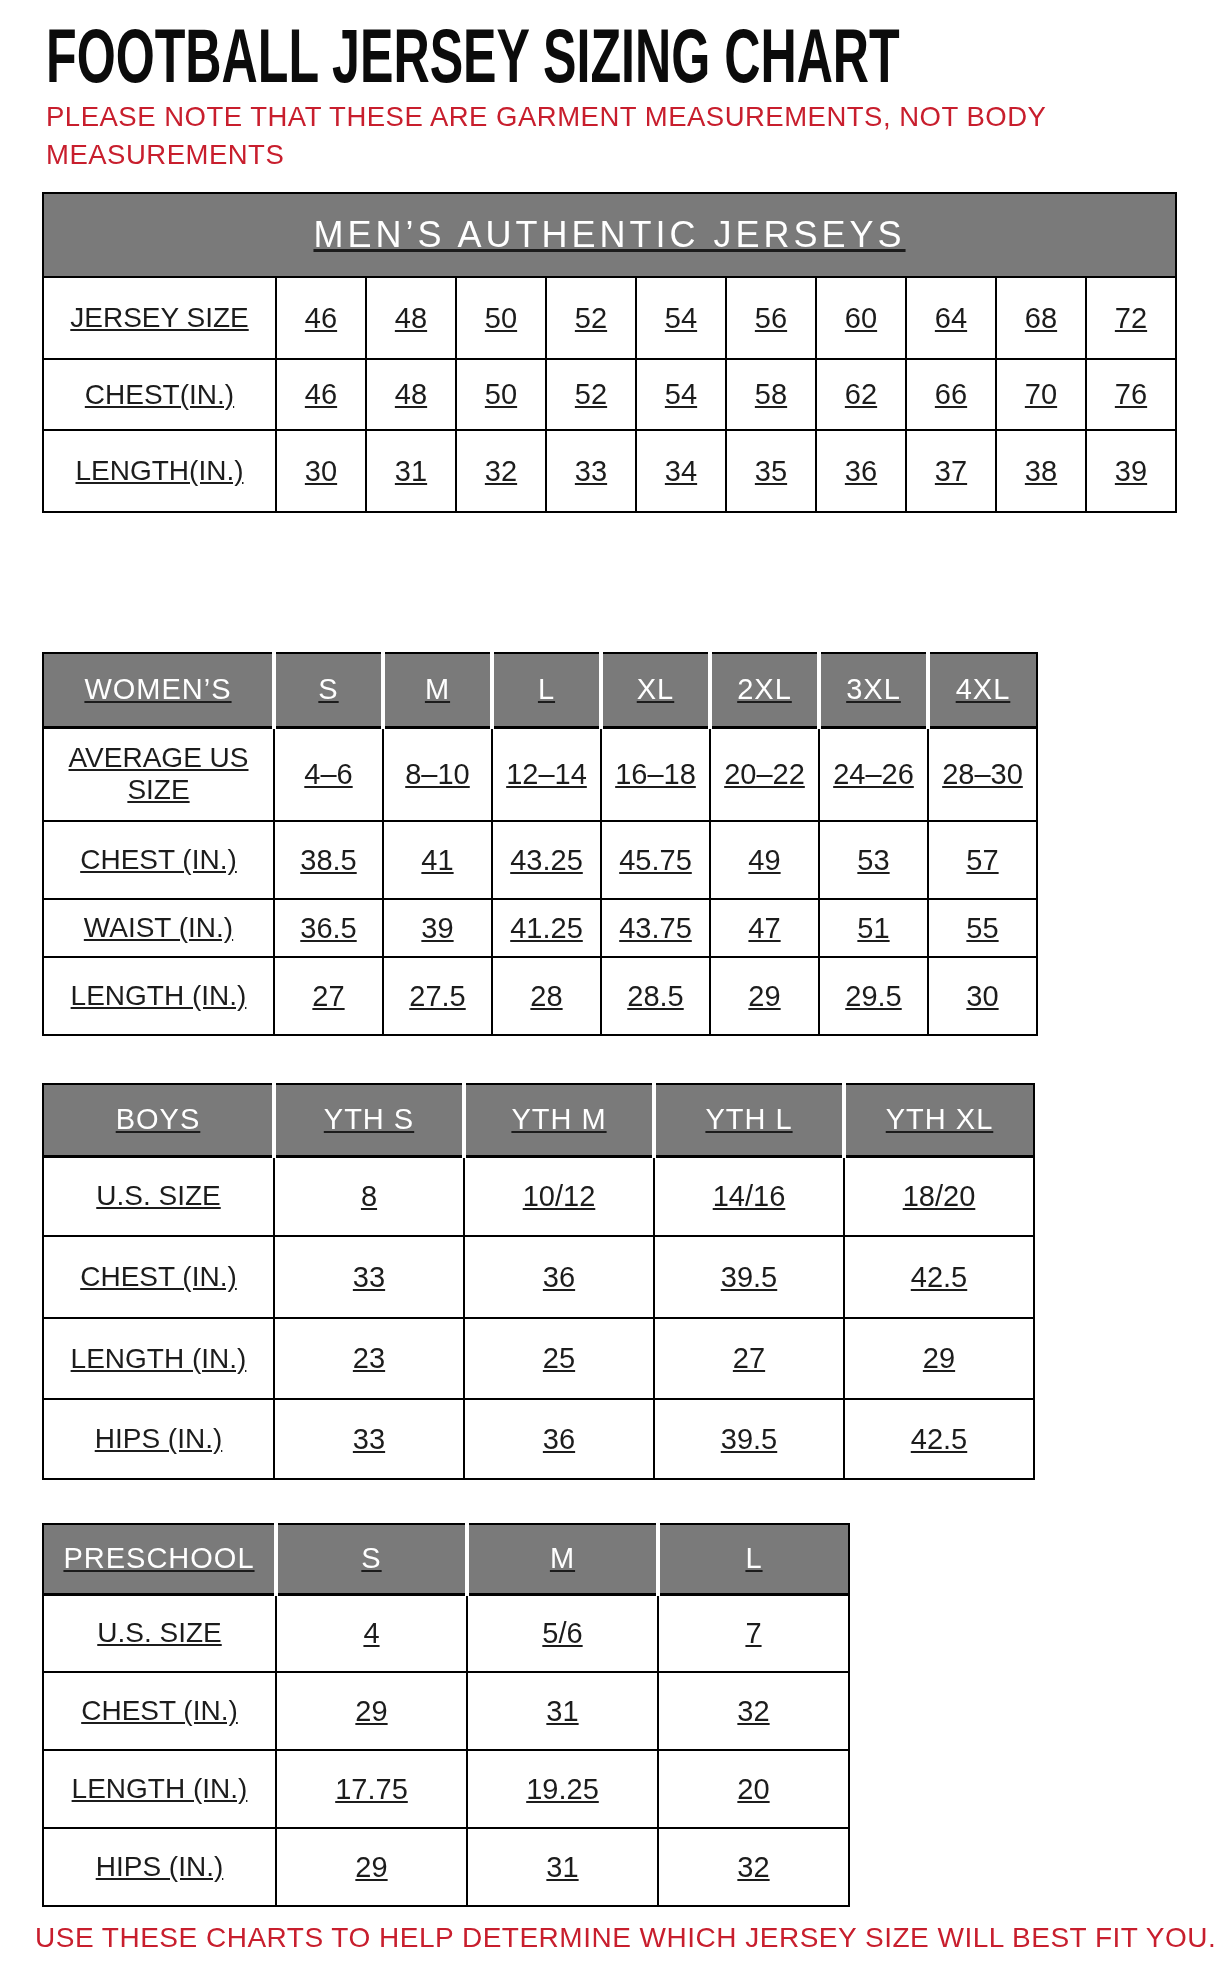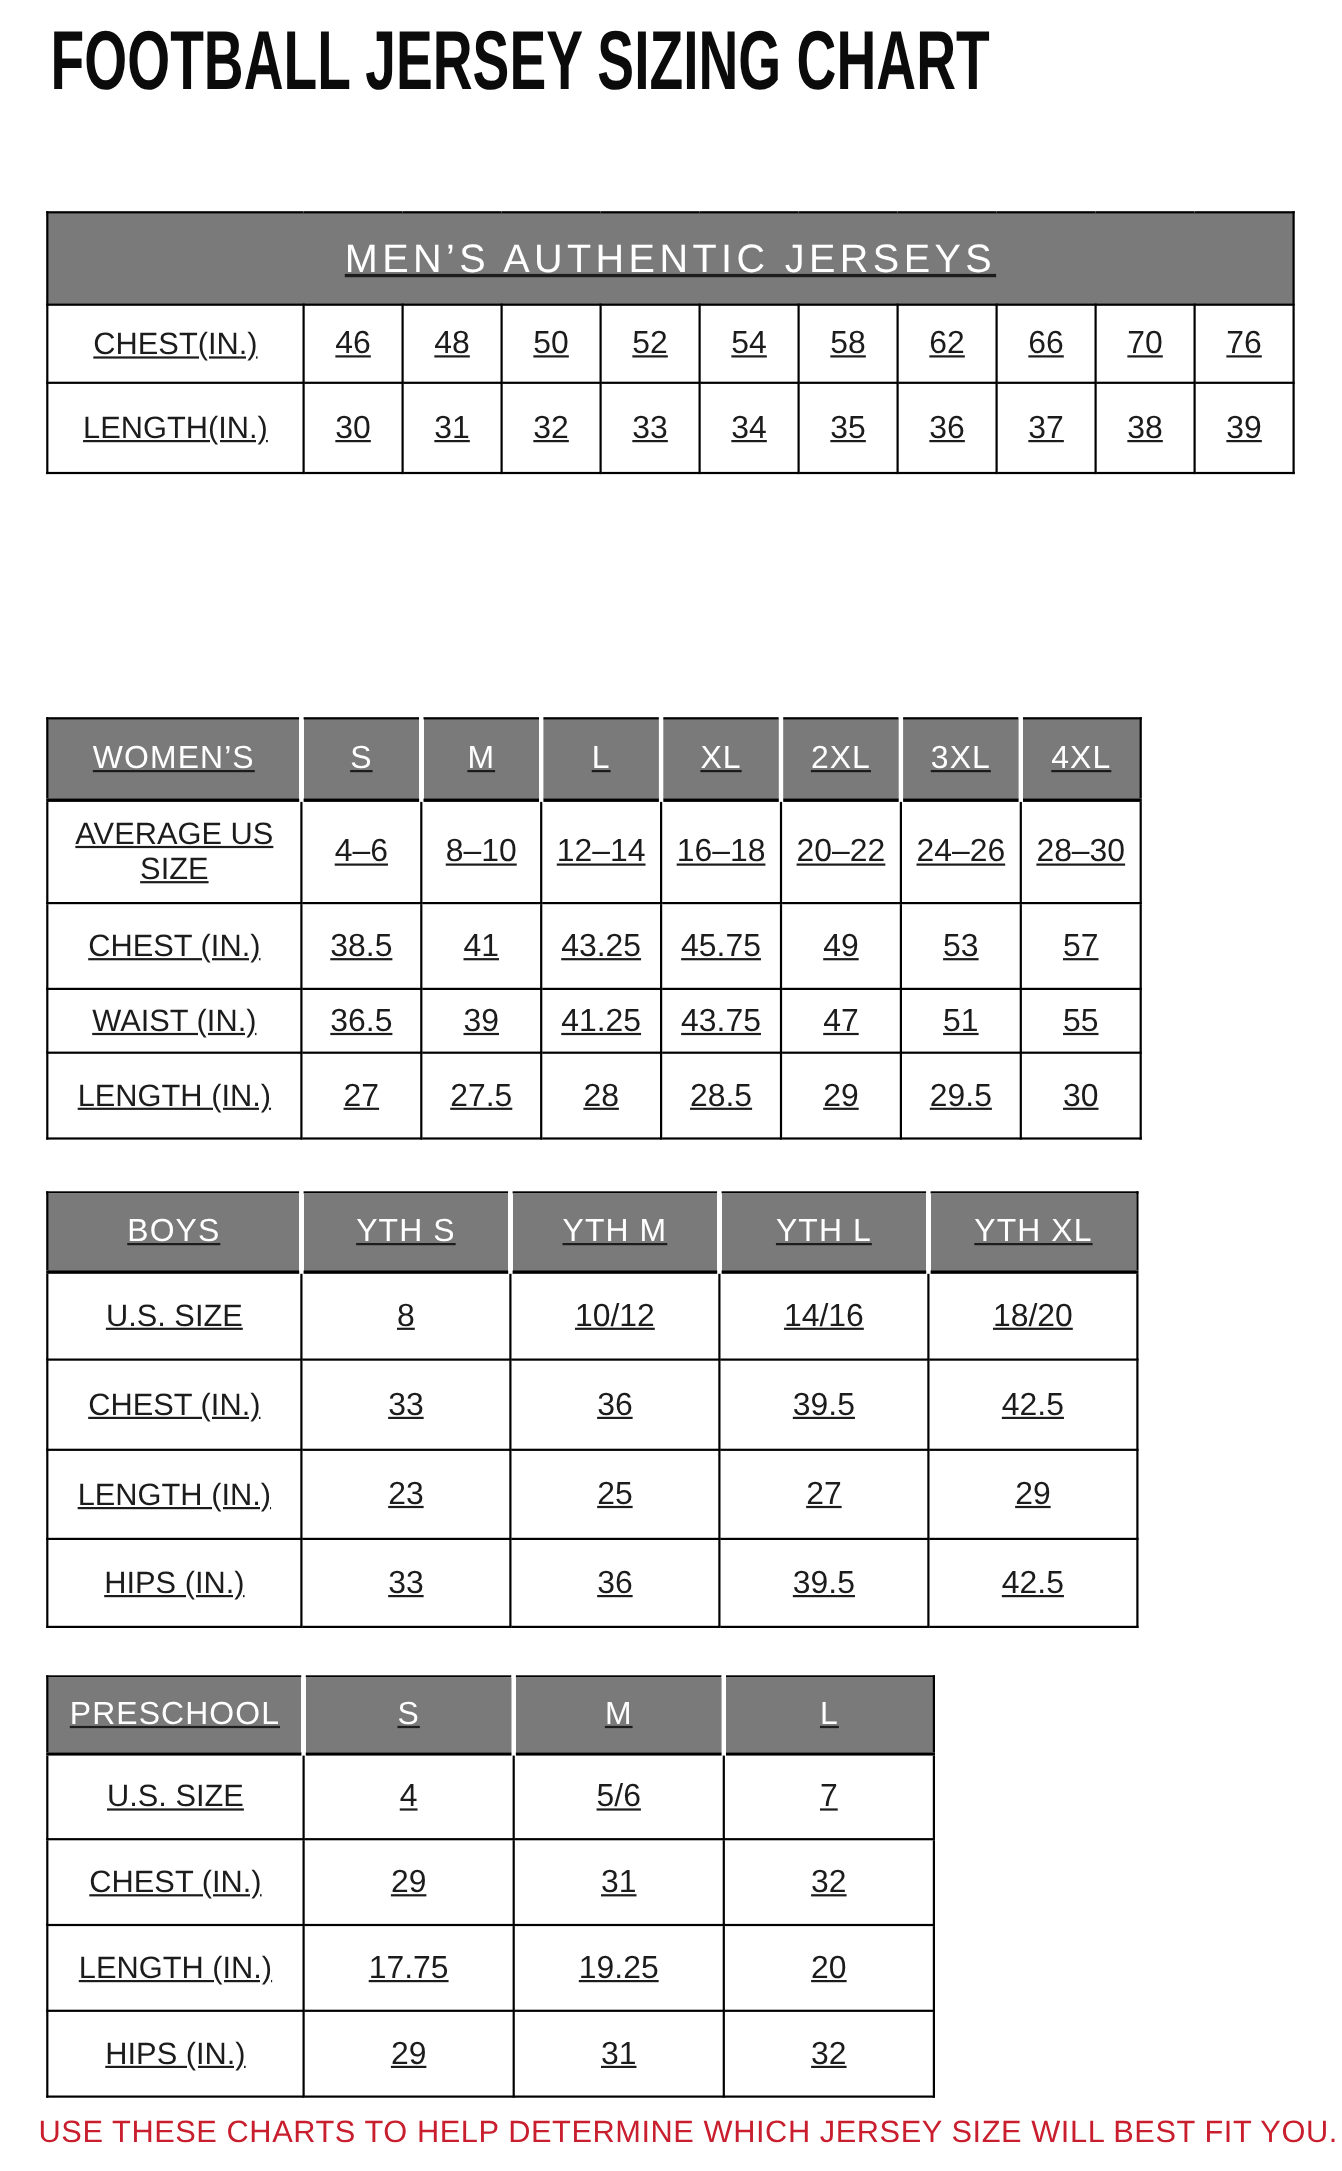--- a/index.html
+++ b/index.html
@@ -44,39 +44,56 @@
   td.gh:first-child{border-left:2px solid #000;}
   td.gh:last-child{border-right:2px solid #000;}
 </style>
 </head>
 <body>
 
 <div class="page">
 
   <div class="title">FOOTBALL JERSEY SIZING CHART</div>
 
+  <div class="note">
+    <div>PLEASE NOTE THAT THESE ARE GARMENT MEASUREMENTS, NOT BODY</div>
+    <div>MEASUREMENTS</div>
+  </div>
 
   <div class="tblwrap w-mens">
     <table>
       <colgroup>
         <col style="width:233px">
         <col style="width:90px">
           <col style="width:90px">
           <col style="width:90px">
           <col style="width:90px">
           <col style="width:90px">
         <col style="width:90px">
           <col style="width:90px">
           <col style="width:90px">
           <col style="width:90px">
           <col style="width:90px">
       </colgroup>
       <tbody>
           <tr style="height:84px">
         <td class="banner" colspan="11">MEN’S AUTHENTIC JERSEYS</td>
+      </tr>
+      <tr style="height:82px">
+        <td class="lbl">JERSEY SIZE</td>
+        <td>46</td>
+        <td>48</td>
+        <td>50</td>
+        <td>52</td>
+        <td>54</td>
+        <td>56</td>
+        <td>60</td>
+        <td>64</td>
+        <td>68</td>
+        <td>72</td>
       </tr>
       <tr style="height:71px">
         <td class="lbl">CHEST(IN.)</td>
         <td>46</td>
         <td>48</td>
         <td>50</td>
         <td>52</td>
         <td>54</td>
         <td>58</td>
         <td>62</td>

